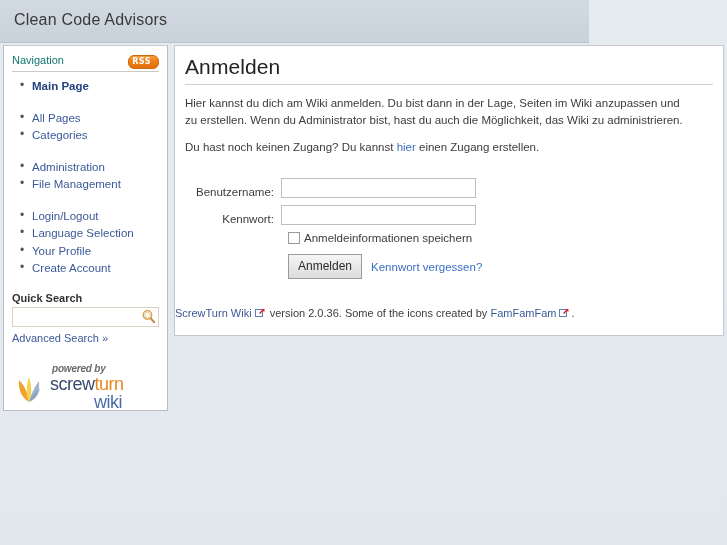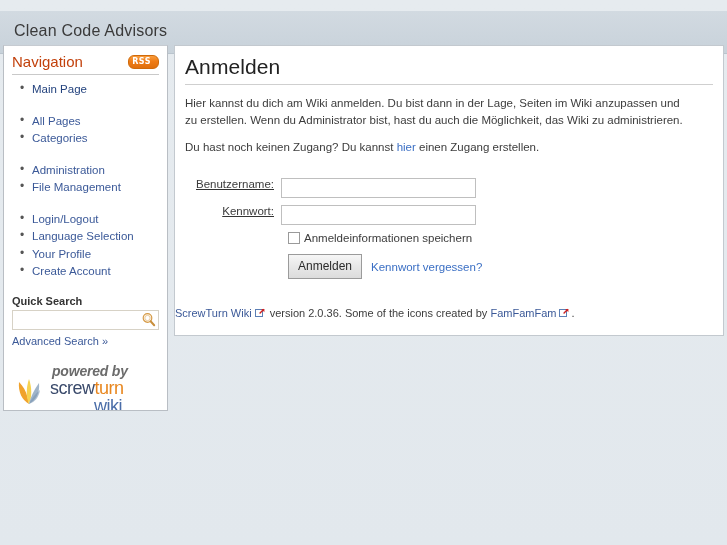--- a/index.html
+++ b/index.html
@@ -17,24 +17,23 @@
     position: relative;
     width: 727px;
     height: 545px;
     background: linear-gradient(180deg, #e6ebef 0%, #e2e8ed 100%);
   }
 
   
   .header {
     position: absolute;
     left: 0; top: 0;
-    width: 727px; height: 43px;
+    width: 589px; height: 43px;
     background: linear-gradient(180deg, #d2dae1 0%, #ccd5dd 60%, #c8d2da 100%);
     border-bottom: 1px solid #b9c4cd;
-    margin-top: 11px;
   }
   .header-title {
     position: absolute;
     left: 14px; top: 11px;
     font-size: 16px;
     color: #3a3a3a;
     letter-spacing: 0.2px;
     white-space: nowrap;
   }
 
@@ -49,22 +48,22 @@
     border-top-color: #c6cbd1;
     overflow: hidden;
   }
   .sb-head {
     position: relative;
     margin: 7px 8px 0 8px;
     padding-bottom: 4px;
     border-bottom: 1px solid #c9c9c9;
   }
   .sb-head-title {
-    font-size: 15px;
-    color: #c2410c;
+    font-size: 11px;
+    color: #0f766e;
   }
   .rss-badge {
     position: absolute;
     right: 0; top: 2px;
     background: linear-gradient(180deg,#f99c3c 0%, #ef7c16 45%, #e06f0d 100%);
     border: 1px solid #cf6a0a;
     border-radius: 6px;
     color: #fff;
     font-size: 8px;
     font-weight: bold;
@@ -94,21 +93,21 @@
     height: 14px;
     line-height: 14px;
   }
   .nav-list li.spacer::before { content: ""; }
   .nav-link {
     color: #3b5998;
     text-decoration: none;
     font-size: 11.5px;
   }
   .nav-link.current {
-    font-weight: normal;
+    font-weight: bold;
     color: #24437e;
   }
 
   .sb-sub {
     margin: 14px 8px 0 8px;
     font-size: 11px;
     font-weight: bold;
     color: #333;
   }
   .search-row {
@@ -142,21 +141,21 @@
   .logo-wrap {
     position: absolute;
     left: 8px; top: 318px;
     display: flex;
     align-items: center;
     gap: 4px;
   }
   .logo-mark { width: 34px; height: 34px; flex: 0 0 34px; }
   .logo-text { line-height: 1; }
   .logo-powered {
-    font-size: 14px;
+    font-size: 10px;
     font-style: italic;
     font-weight: bold;
     color: #6b6b6b;
     margin-left: 2px;
     letter-spacing: -0.2px;
   }
   .logo-name {
     font-size: 18px;
     letter-spacing: -0.5px;
     margin-top: 1px;
@@ -195,23 +194,22 @@
     color: #3b6fc4;
     text-decoration: none;
   }
 
   
   .login-form {
     margin: 22px 0 0 0;
   }
   .form-row {
     display: flex;
-    align-items: flex-start;
+    align-items: flex-end;
     margin-bottom: 7px;
-    text-decoration: underline;
   }
   .form-label {
     width: 106px;
     text-align: right;
     padding-right: 7px;
     font-size: 11.5px;
     color: #3c3c3c;
   }
   .text-input {
     width: 195px;

